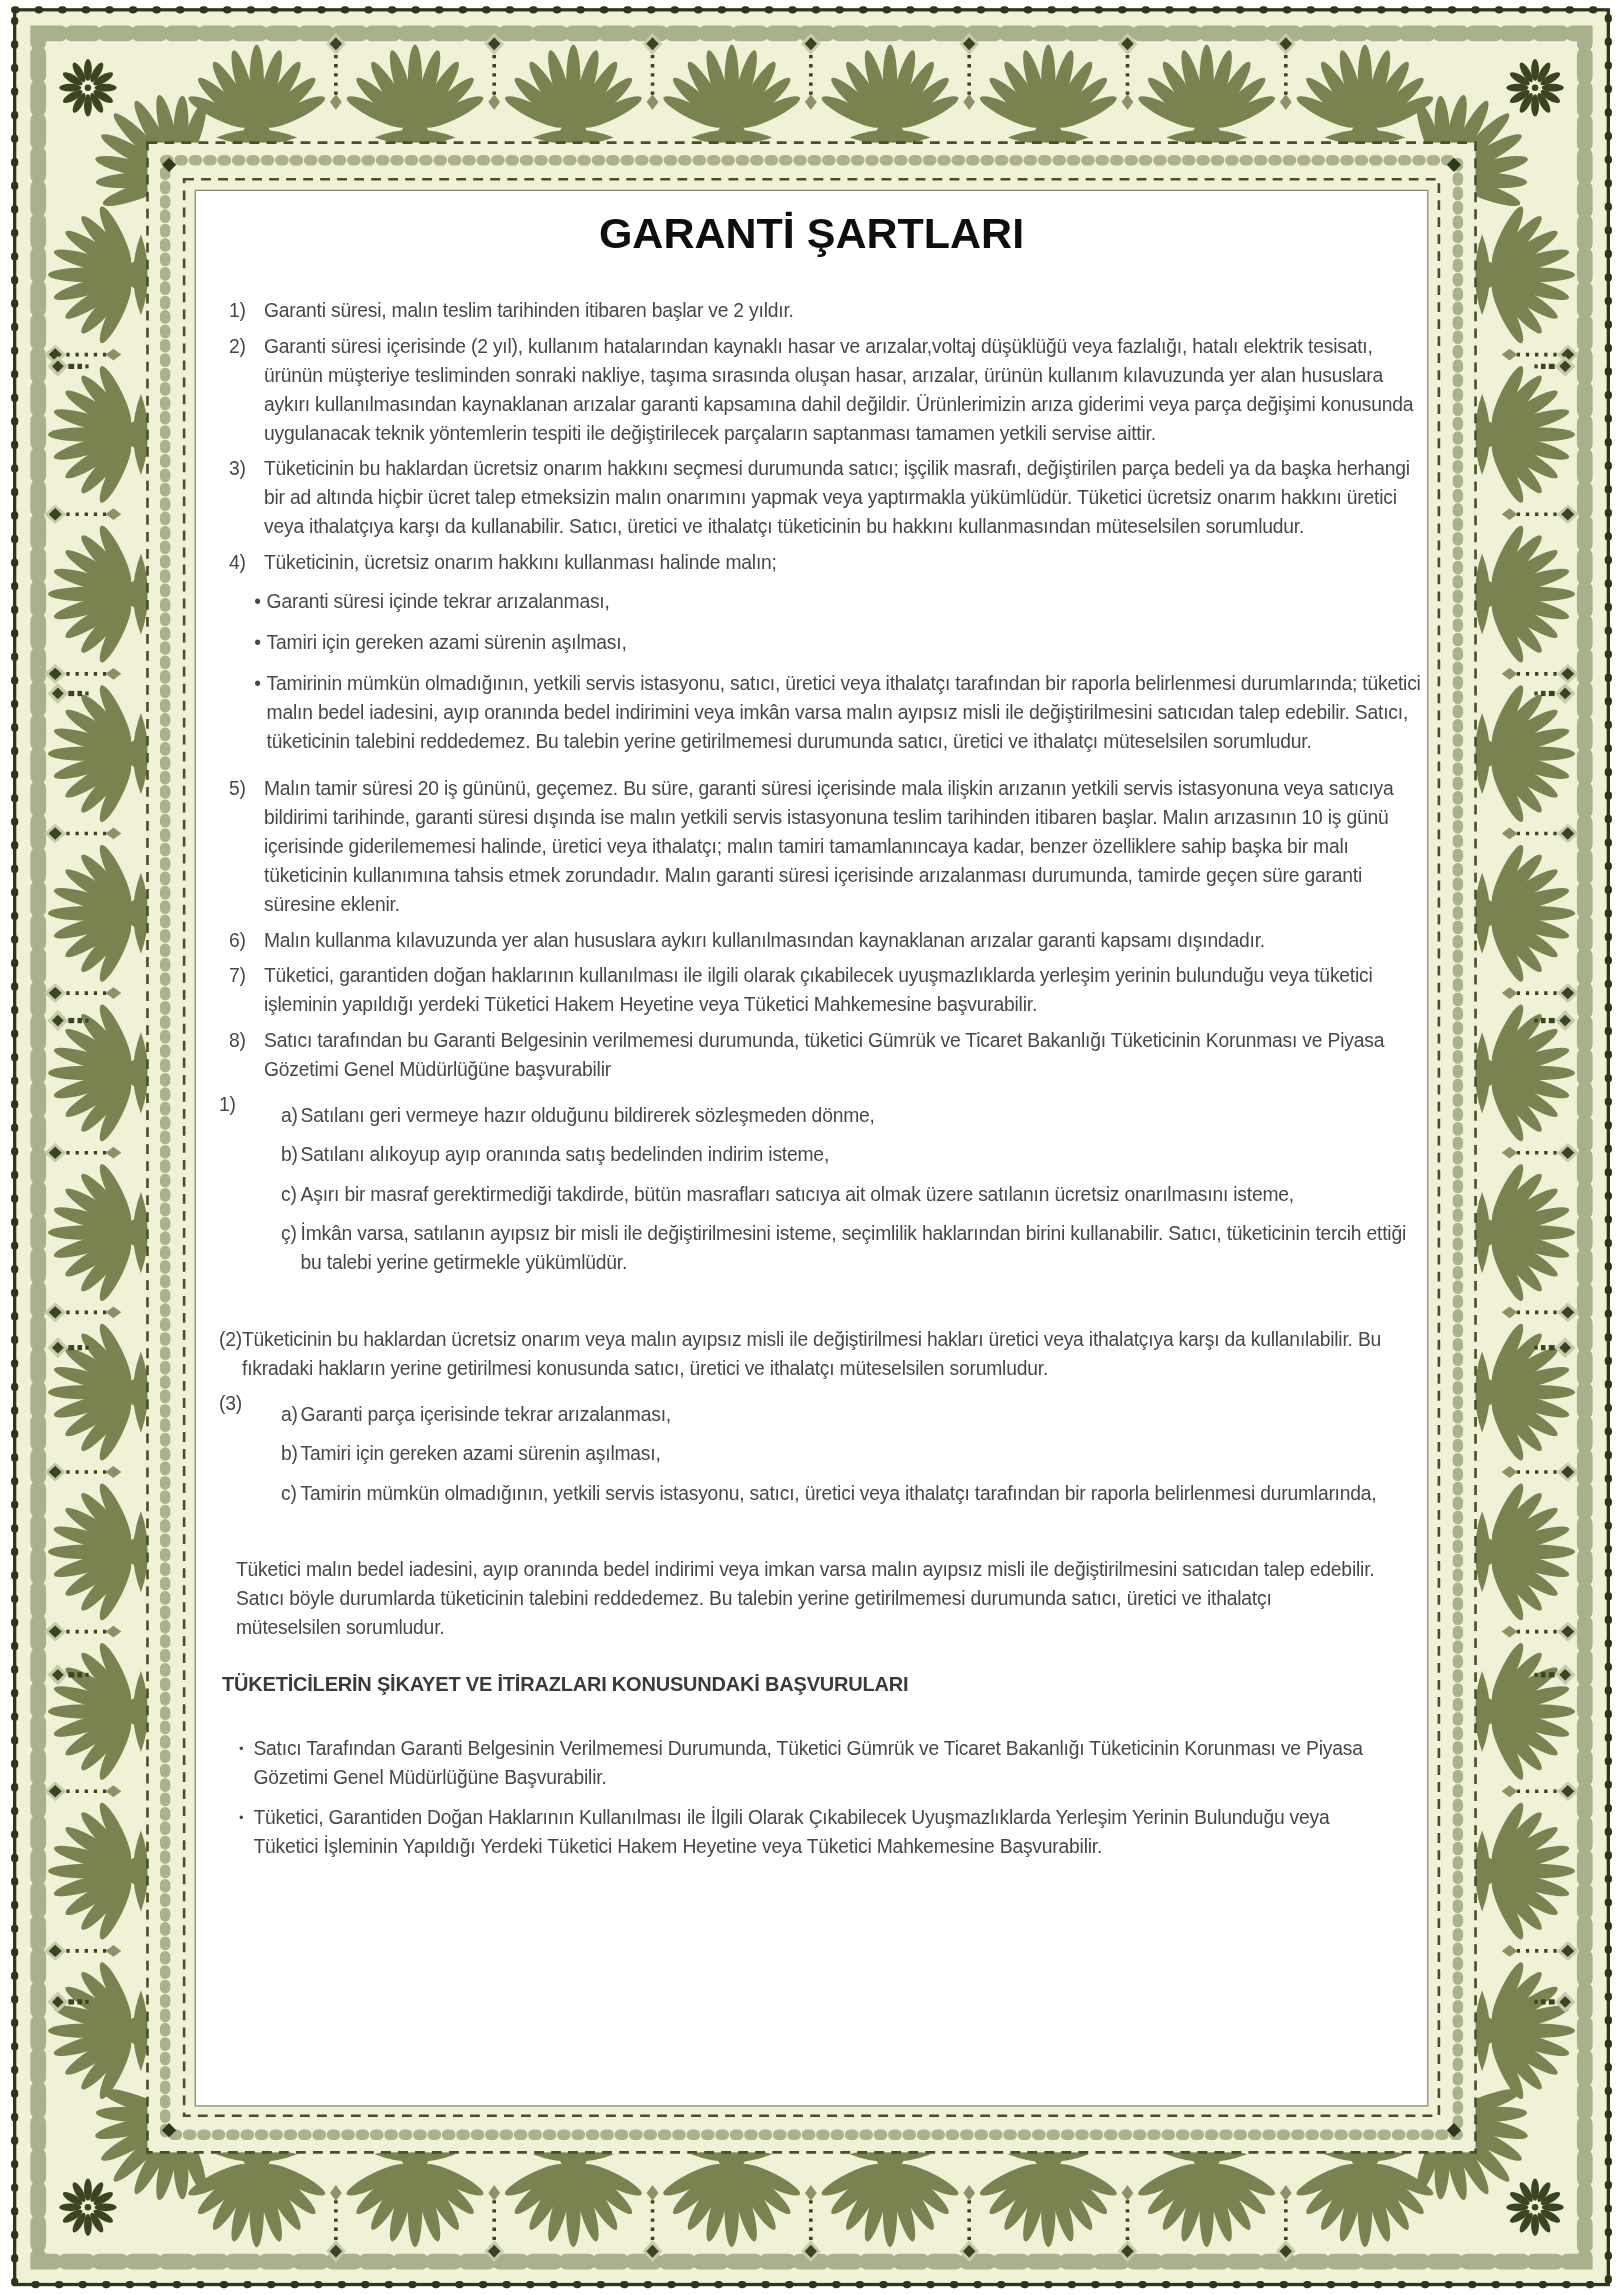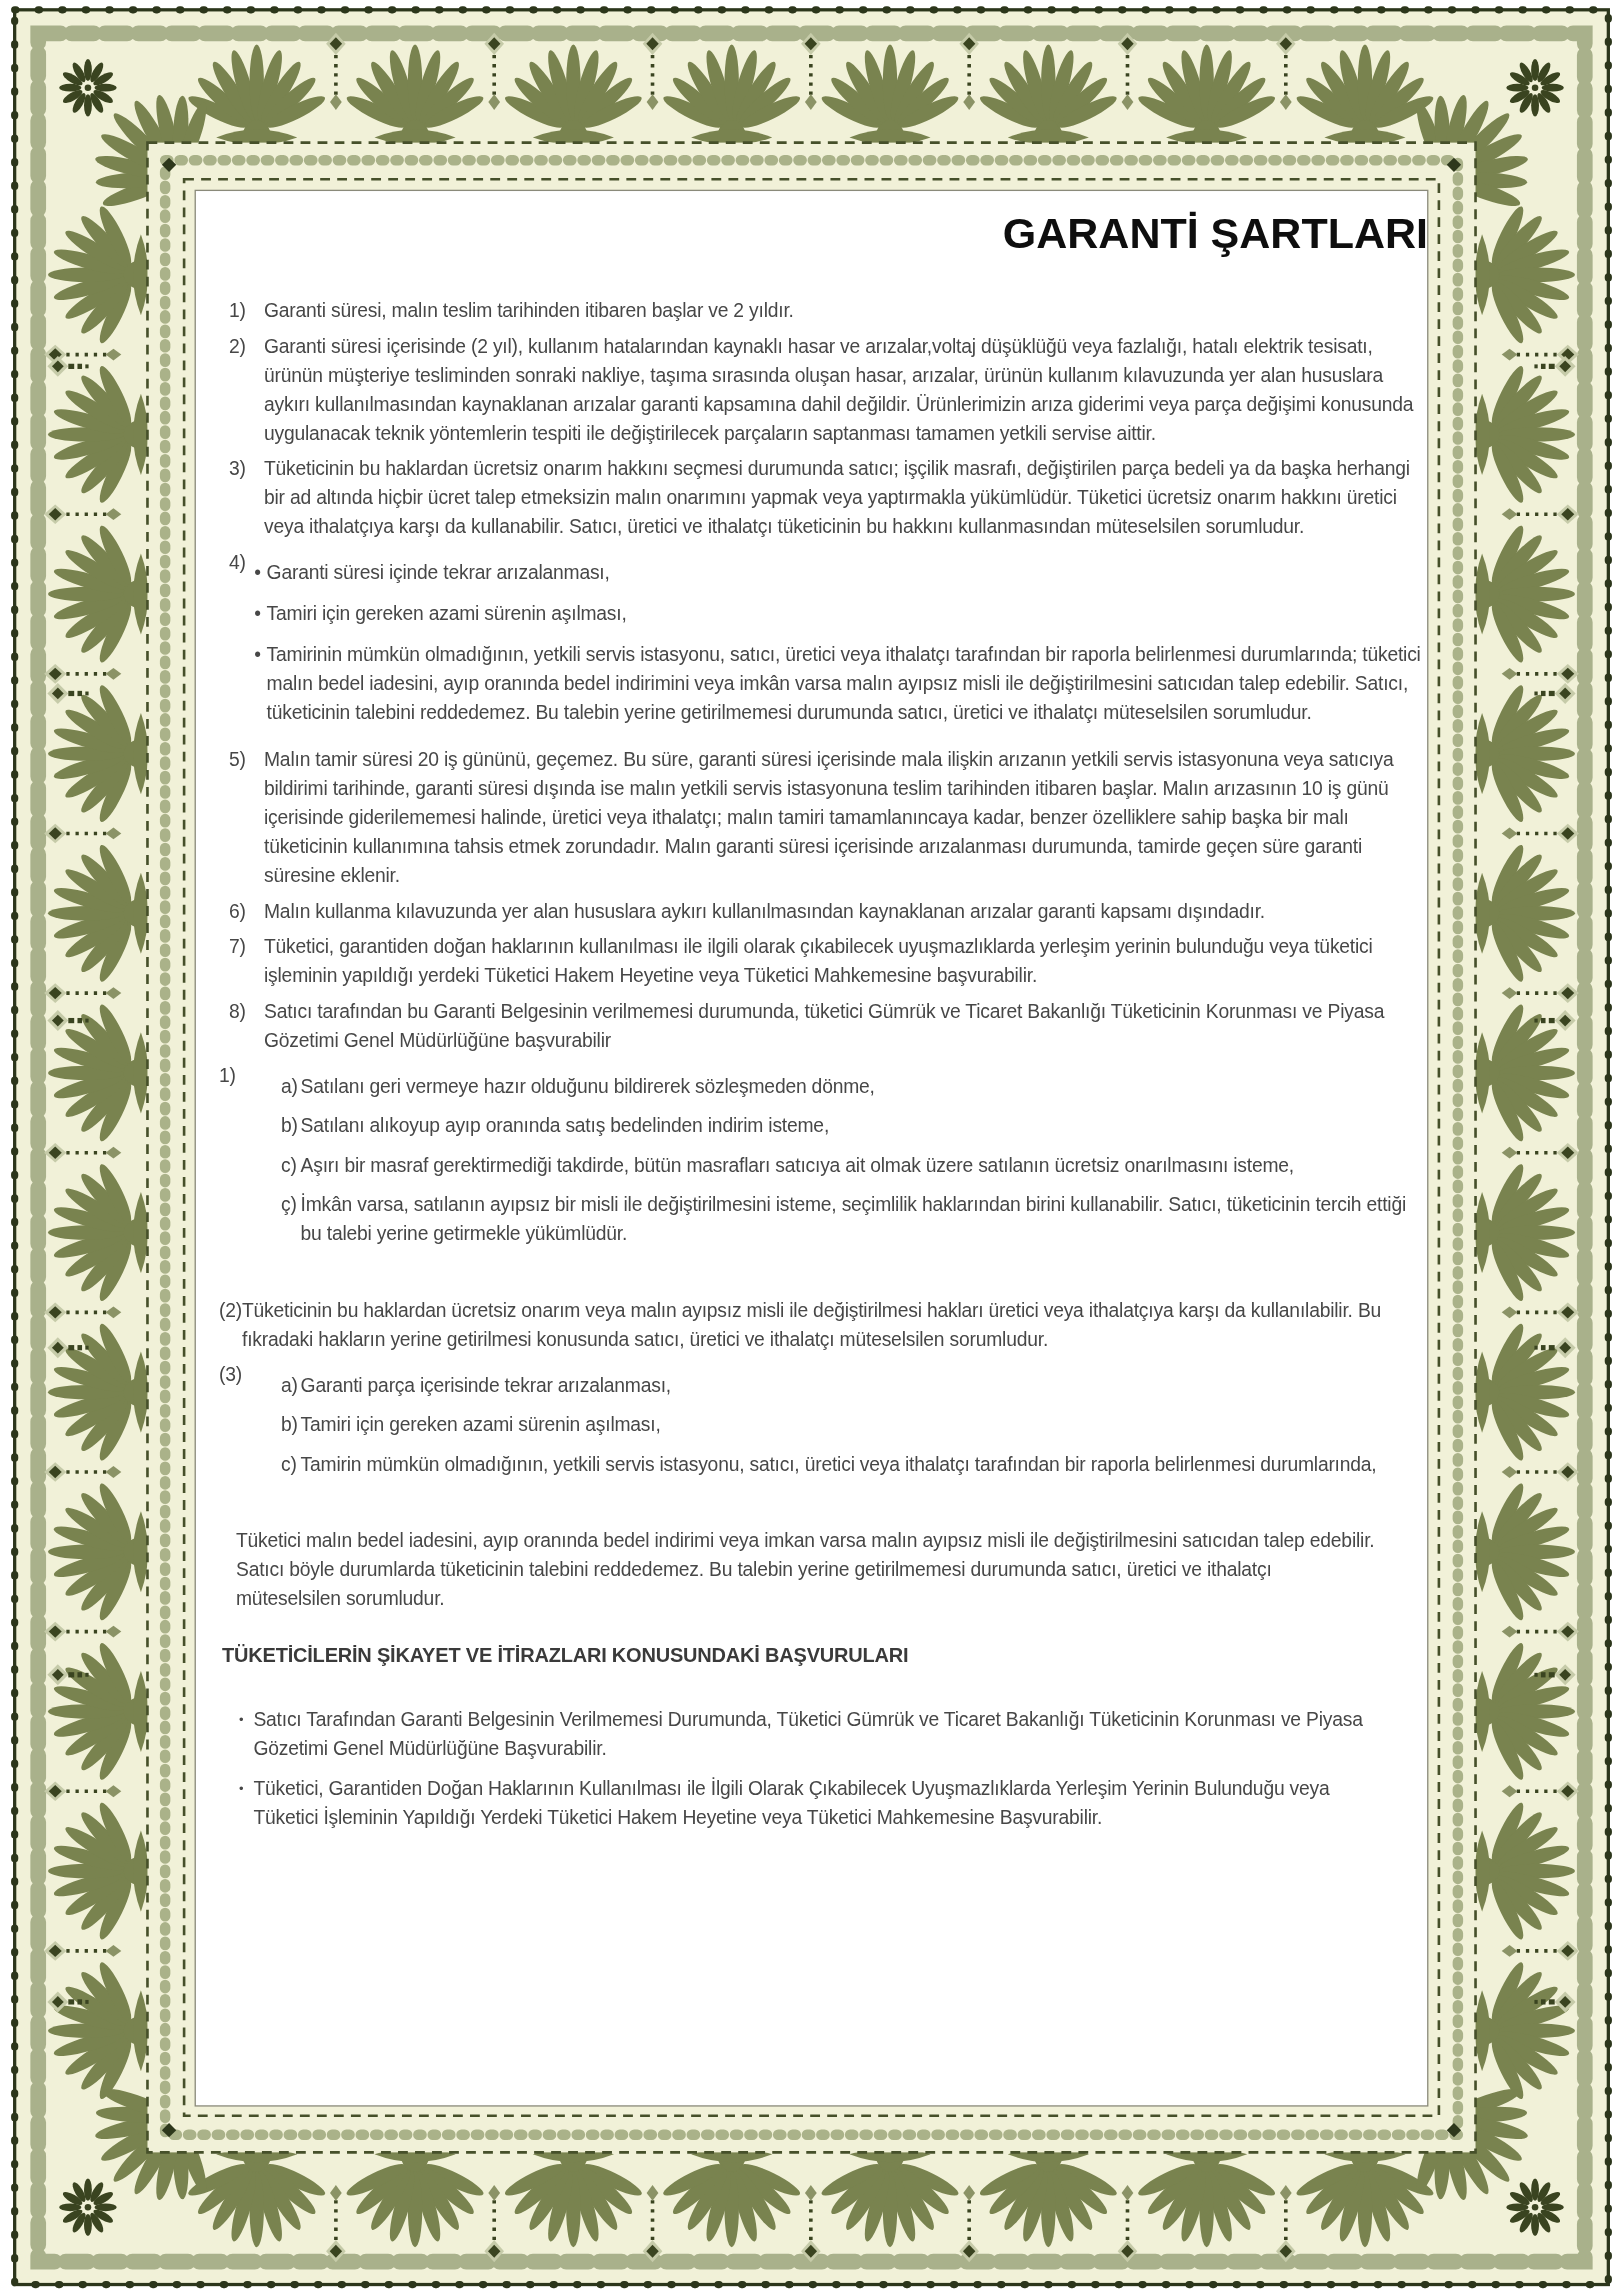--- a/index.html
+++ b/index.html
@@ -1,21 +1,21 @@
 <!DOCTYPE html>
 <html style="font-size:10.5px"><head>
 <meta charset="utf-8">
 <style>
   html,body{margin:0;padding:0;background:#ffffff;}
   .page{position:relative;width:1623px;height:2295px;background:#ffffff;overflow:hidden;
         font-family:"Liberation Sans", sans-serif;}
   #bsvg{position:absolute;left:0;top:0;}
   .content{position:absolute;left:195px;top:191px;width:1233px;height:1915px;overflow:hidden;
            color:#474747;font-size:19.3px;line-height:29px;letter-spacing:-0.2px;}
-  .title{margin:18.3px 0 39px 0;text-align:right;font-size:43px;line-height:48px;
+  .title{margin:18.3px 0 39px 0;text-align:center;font-size:43px;line-height:48px;
          font-weight:bold;color:#0e0e0e;letter-spacing:0;}
   .list1{padding-left:34px;}
   .item{display:flex;margin-bottom:6.5px;}
   .n{flex:none;width:35px;}
   .t{flex:1;}
   .bullets{margin:10.5px 0 2.6px -9.8px;}
   .bullet{display:flex;margin-bottom:11.8px;}
   .bmark{flex:none;width:12.4px;}
   .h2{margin:41px 0 14.4px 34px;font-size:20px;font-weight:bold;color:#3a3a3a;letter-spacing:-0.2px;}
   .list2{padding-left:24px;}
@@ -209,20 +209,21 @@
         <div class="n">2)</div>
         <div class="t">Garanti süresi içerisinde (2 yıl), kullanım hatalarından kaynaklı hasar ve arızalar,voltaj düşüklüğü veya fazlalığı, hatalı elektrik tesisatı, ürünün müşteriye tesliminden sonraki nakliye, taşıma sırasında oluşan hasar, arızalar, ürünün kullanım kılavuzunda yer alan hususlara aykırı kullanılmasından kaynaklanan arızalar garanti kapsamına dahil değildir. Ürünlerimizin arıza giderimi veya parça değişimi konusunda uygulanacak teknik yöntemlerin tespiti ile değiştirilecek parçaların saptanması tamamen yetkili servise aittir.</div>
       </div>
       <div class="item">
         <div class="n">3)</div>
         <div class="t">Tüketicinin bu haklardan ücretsiz onarım hakkını seçmesi durumunda satıcı; işçilik masrafı, değiştirilen parça bedeli ya da başka herhangi bir ad altında hiçbir ücret talep etmeksizin malın onarımını yapmak veya yaptırmakla yükümlüdür. Tüketici ücretsiz onarım hakkını üretici veya ithalatçıya karşı da kullanabilir. Satıcı, üretici ve ithalatçı tüketicinin bu hakkını kullanmasından müteselsilen sorumludur.</div>
       </div>
       <div class="item">
         <div class="n">4)</div>
         <div class="t">
+          <div>Tüketicinin, ücretsiz onarım hakkını kullanması halinde malın;</div>
           <div class="bullets">
             <div class="bullet">
               <span class="bmark">•</span>
               <span>Garanti süresi içinde tekrar arızalanması,</span>
             </div>
             <div class="bullet">
               <span class="bmark">•</span>
               <span>Tamiri için gereken azami sürenin aşılması,</span>
             </div>
             <div class="bullet">

